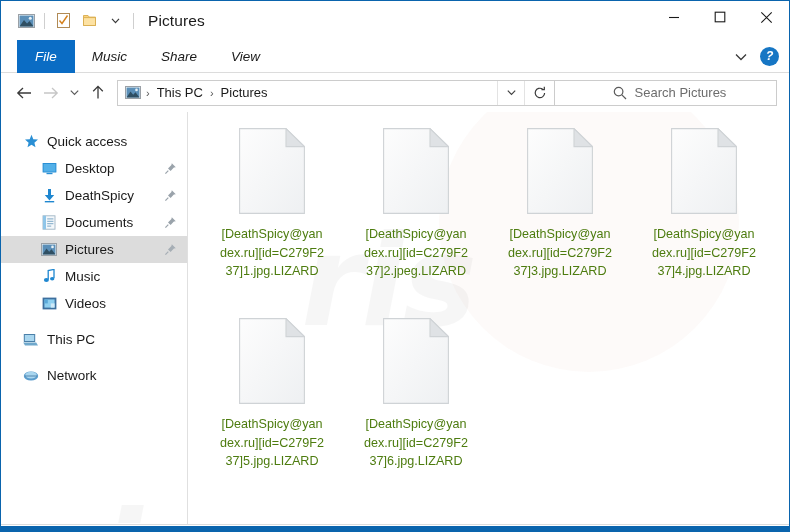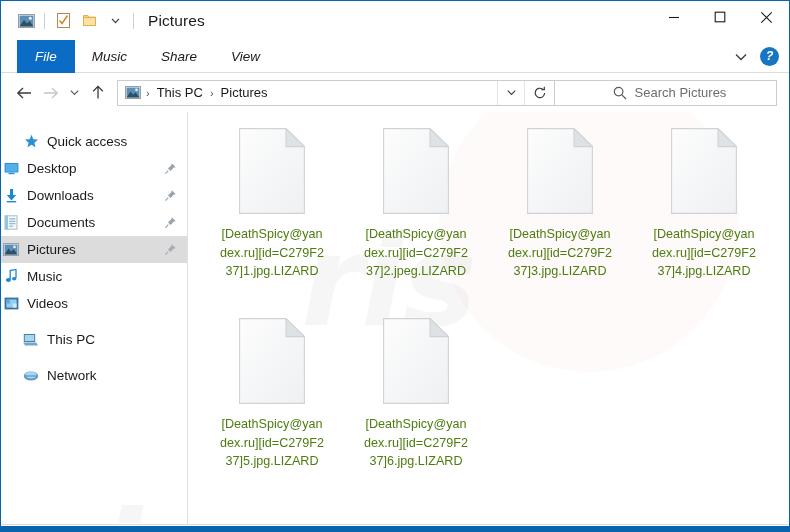--- a/index.html
+++ b/index.html
@@ -241,21 +241,21 @@
     justify-content: center;
     flex-shrink: 0;
   }
   .nav-label { margin-left: 6px; white-space: nowrap; }
   .nav-pin {
     margin-left: auto;
     display: flex;
     align-items: center;
   }
   .lvl0 { padding-left: 20px; }
-  .lvl1 { }
+  .lvl1 { padding-left: 38px; }
   .nav-gap { height: 9px; }
 
   .splitter {
     width: 1px;
     background: #e0e0e0;
     position: relative;
     z-index: 2;
   }
 
   .filepane {
@@ -522,21 +522,21 @@
         </span>
       </div>
 
       <div class="nav-row lvl1">
         <span class="nav-ico">
           <svg width="15" height="15" viewBox="0 0 15 15">
             <path d="M6 1 h3 v6 h3.2 L7.5 12.6 L2.8 7 H6 Z" fill="#1f87d0"></path>
             <rect x="2.8" y="13" width="9.4" height="1.4" fill="#1f87d0"></rect>
           </svg>
         </span>
-        <span class="nav-label">Downloads</span>
+        <span class="nav-label">DeathSpicy</span>
         <span class="nav-pin">
           <svg width="13" height="13" viewBox="0 0 13 13">
             <path d="M7.8 1.2 L11.8 5.2 L9.9 5.6 L6.6 9 L4 6.4 L7.4 3.1 Z" fill="#9aa3ab"></path>
             <path d="M4.3 8.7 L1.4 11.6" stroke="#9aa3ab" stroke-width="1.2"></path>
           </svg>
         </span>
       </div>
 
       <div class="nav-row lvl1">
         <span class="nav-ico">

